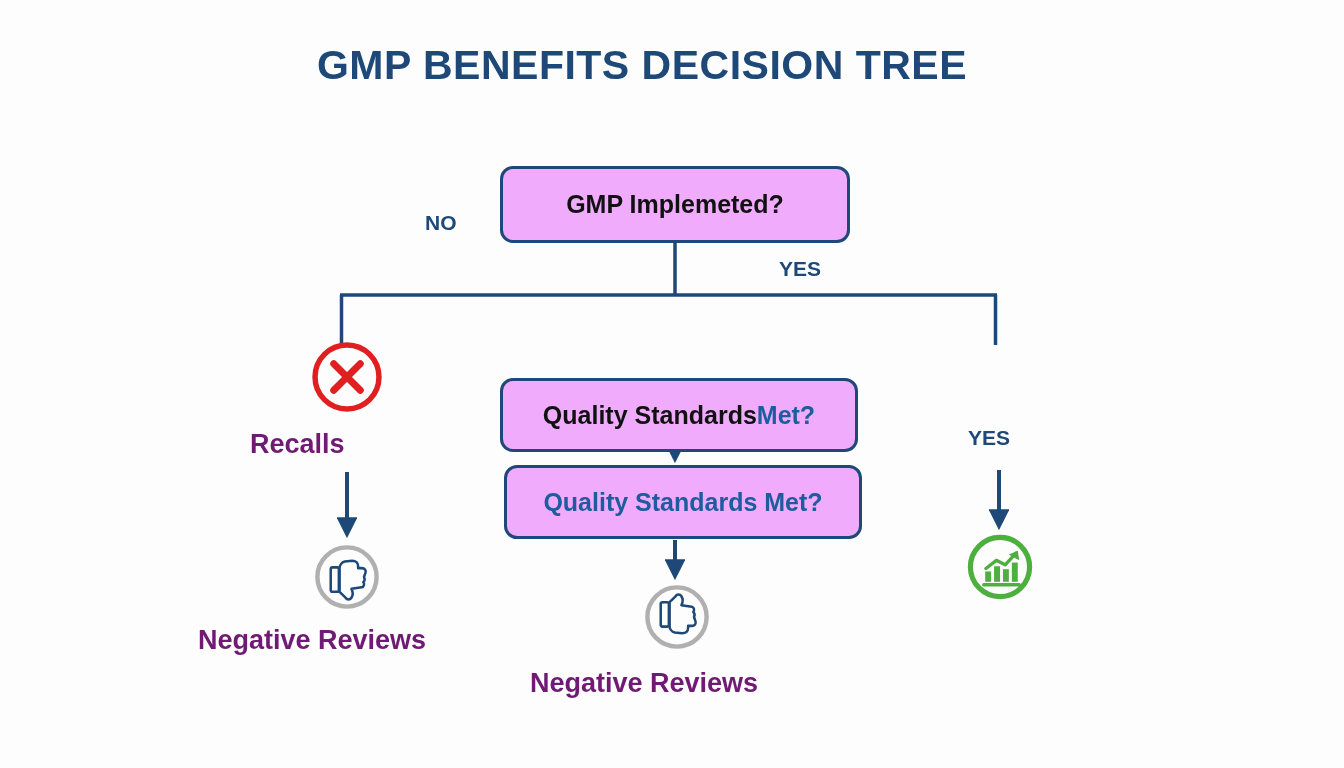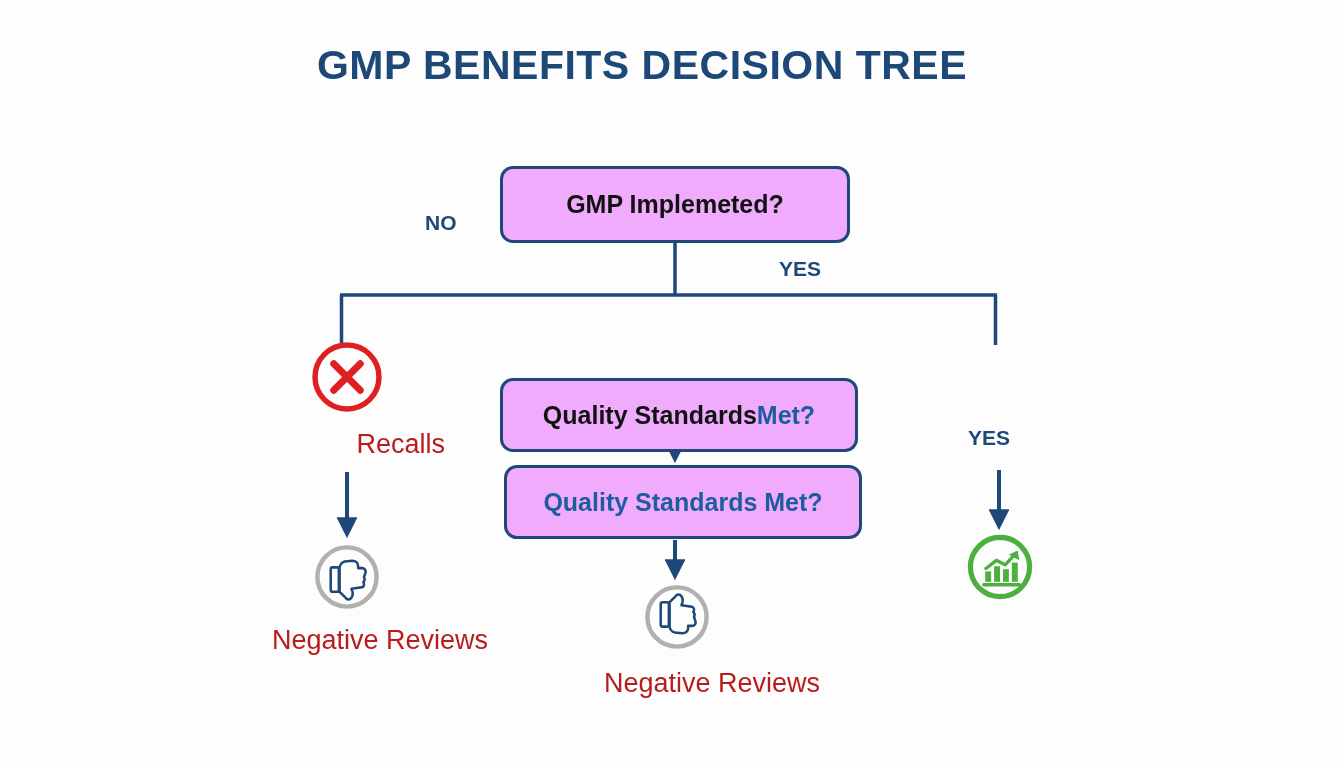--- a/index.html
+++ b/index.html
@@ -71,24 +71,24 @@
     white-space: nowrap;
   }
   .label-no      { left: 425px; top: 211px; }
   .label-yes-top { left: 779px; top: 257px; }
   .label-yes-r   { left: 968px; top: 426px; }
 
   
   .outcome-label {
     position: absolute;
     font-size: 27px;
-    font-weight: normal;
-    color: #b91c1c;
+    font-weight: bold;
+    color: #701a75;
     white-space: nowrap;
-    text-align: right;
+    text-align: left;
   }
   .lab-recalls   { left: 250px; top: 429px; width: 195px; }
   .lab-negrev-l  { left: 198px; top: 625px; width: 290px; }
   .lab-negrev-c  { left: 530px; top: 668px; width: 290px; }
   .lab-bizgrow   { left: 862px; top: 613px; width: 278px; }
 
   
   .icon-wrap {
     position: absolute;
   }

